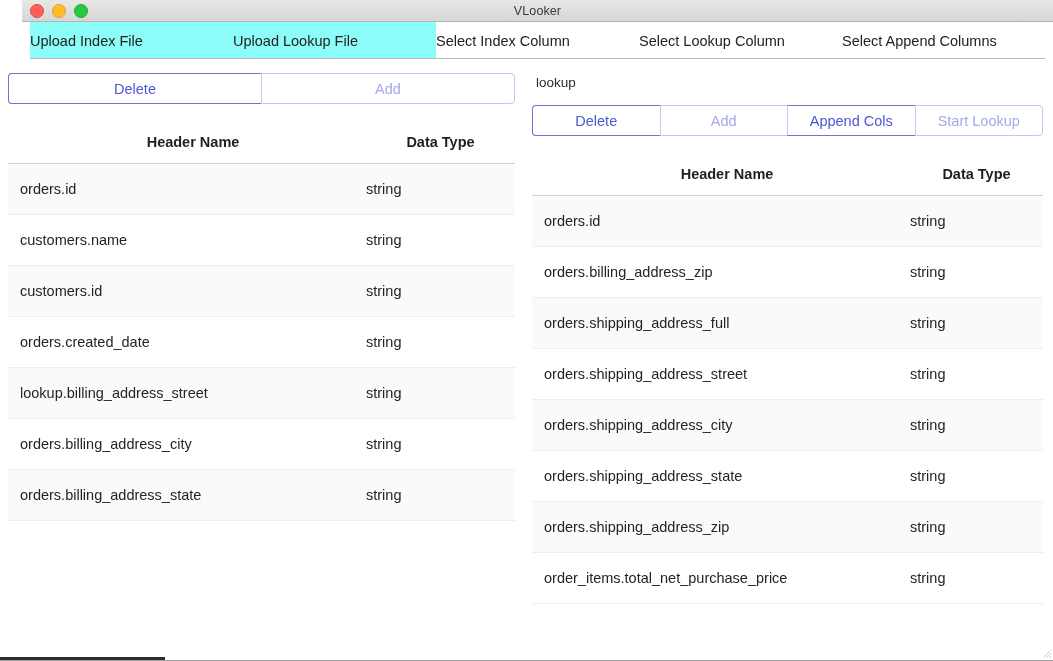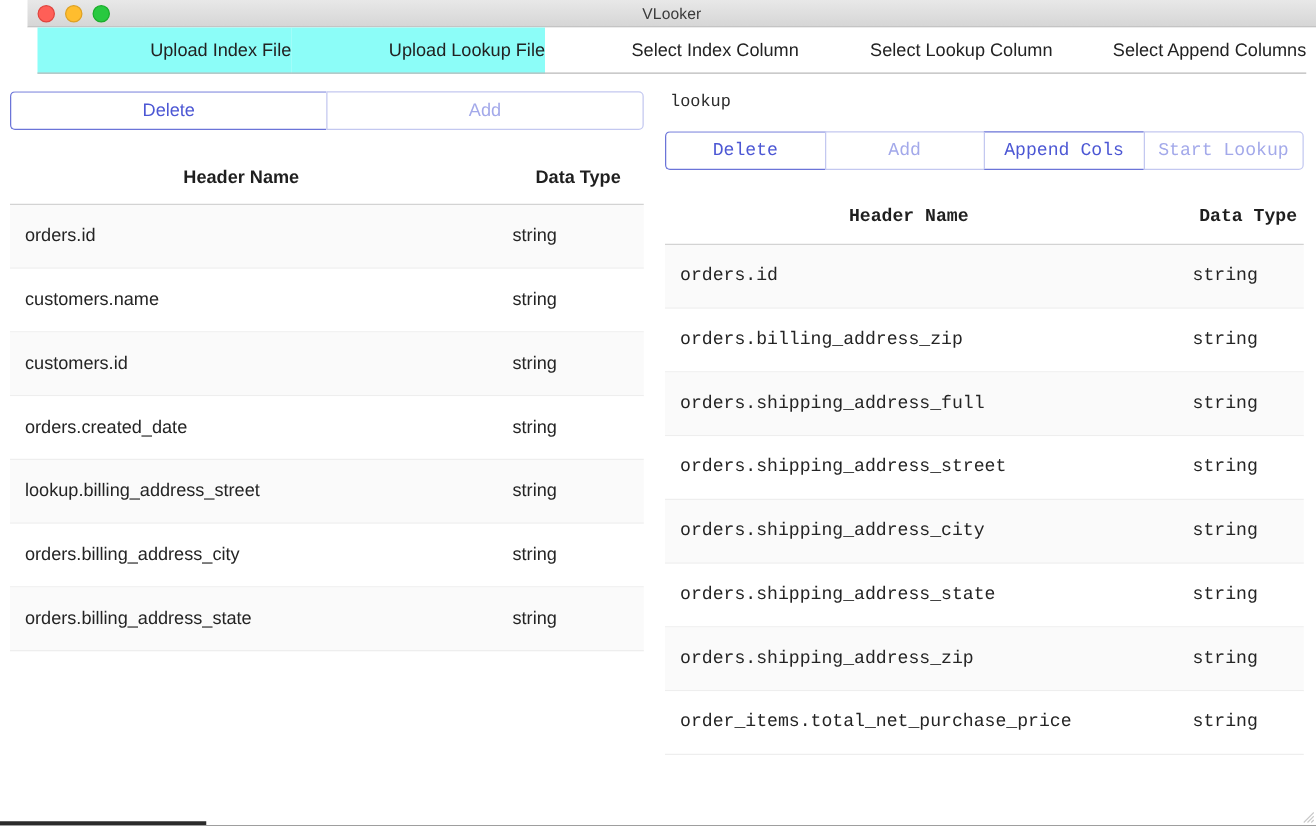--- a/index.html
+++ b/index.html
@@ -80,21 +80,21 @@
     left: 8px;
     right: 8px;
     top: 0;
     bottom: 0;
     display: flex;
   }
   .tab {
     flex: 1 1 0;
     display: flex;
     align-items: center;
-    justify-content: flex-end;
+    justify-content: flex-start;
     font-size: 14.5px;
     color: #222222;
     background: transparent;
     cursor: pointer;
     user-select: none;
     box-sizing: border-box;
   }
   .tab.selected {
     background: #8cfdf8;
   }
@@ -112,21 +112,20 @@
     position: relative;
     box-sizing: border-box;
   }
   .panel-left {
     width: 527px;
     padding: 0 12px 0 8px;
   }
   .panel-right {
     width: 526px;
     padding: 0 10px 0 5px;
-    font-family: Liberation Mono, monospace;
   }
 
   .panel-label {
     font-size: 13.5px;
     color: #2b2b2b;
     margin: 14px 0 0 4px;
     height: 18px;
     line-height: 18px;
     user-select: none;
   }
@@ -202,21 +201,21 @@
   }
   .trow.odd  { background: #fafafa; }
   .trow.even { background: #ffffff; }
   .td {
     font-size: 14.5px;
     color: #242424;
     white-space: nowrap;
     user-select: none;
   }
   .col-name { width: 355px; padding-left: 12px; box-sizing: border-box; }
-  .col-type { flex: 1 1 auto; margin-left: 44px; }
+  .col-type { flex: 1 1 auto; }
 
   .panel-left  .col-name { width: 358px; }
   .panel-right .col-name { width: 378px; }
 
   
   .bottom-edge {
     position: absolute;
     left: 0;
     right: 0;
     bottom: 0;

